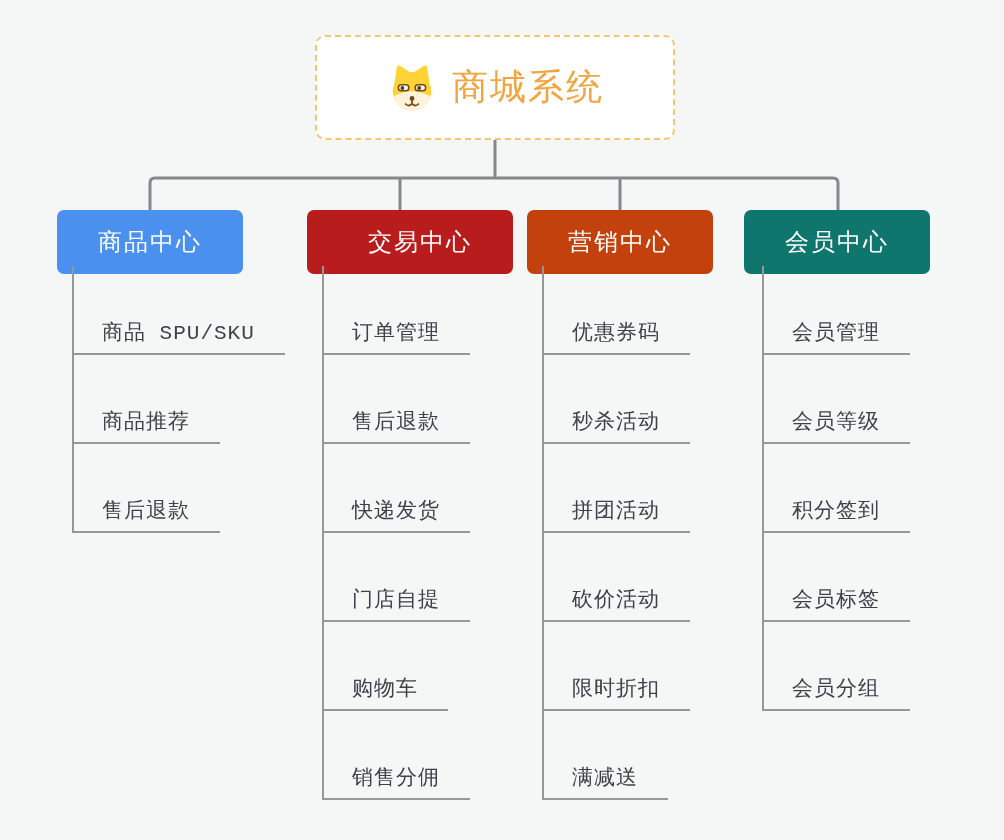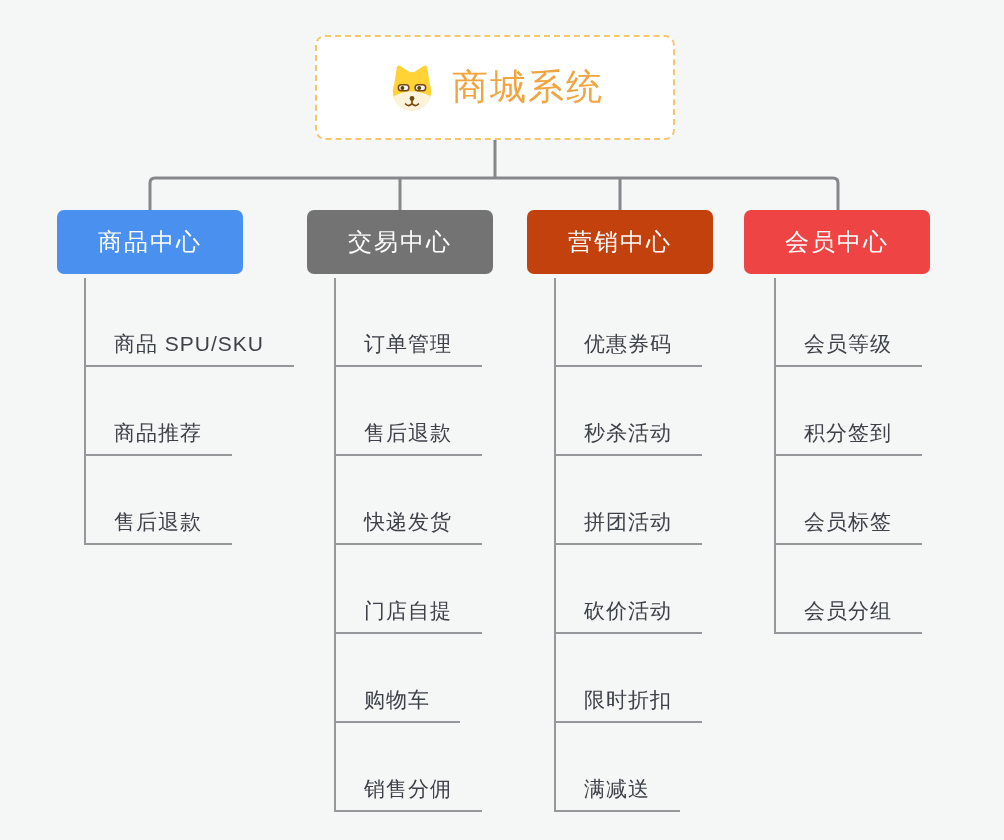--- a/index.html
+++ b/index.html
@@ -5,20 +5,21 @@
   html,body{margin:0;padding:0;}
   body{
     font-family:"Liberation Sans","DejaVu Sans",sans-serif;
     background:#e9e9e9;
   }
   .canvas{
     position:relative;
     width:1004px;height:840px;
     background:#f5f6f6;
     overflow:hidden;
+    font-family:Liberation Mono, monospace;
   }
   
   .root-node{
     position:absolute;left:315px;top:35px;
     width:360px;height:105px;box-sizing:border-box;
     background:#ffffff;
     border:2px dashed #f6c66f;
     border-radius:10px;
     display:flex;align-items:center;justify-content:center;
     gap:14px;
@@ -45,21 +46,21 @@
   }
   .branch-label{
     color:#ffffff;
     font-size:24px;
     letter-spacing:2px;
     white-space:nowrap;
   }
   
   .child-list{
     position:absolute;top:266px;
-    margin:12px;padding:0;list-style:none;
+    margin:0;padding:0;list-style:none;
     border-left:2px solid #97979b;
   }
   .child-list li{
     height:89px;box-sizing:border-box;
     display:flex;align-items:flex-end;
     width:max-content;
     padding:0 30px 7px 28px;
     border-bottom:2px solid #97979b;
   }
   .child-list li span{
@@ -95,27 +96,27 @@
       <circle cx="41" cy="30" r="2.4" fill="#5c3a10"></circle>
       <circle cx="32" cy="43" r="3" fill="#6b4a1e"></circle>
       <path d="M32 43 V48 M24 50 Q28 54 32 49.5 Q36 54 40 50" stroke="#7a4a12" stroke-width="2.2" fill="none" stroke-linecap="round"></path>
     </svg>
     <span class="root-title">商城系统</span>
   </div>
 
   <div class="branch" style="left: 57px; background: rgb(74, 144, 238);">
     <span class="branch-label">商品中心</span>
   </div>
-  <div class="branch" style="left: 307px; background: #737373;">
+  <div class="branch" style="left: 307px; background: #b91c1c; padding-left: 20px;">
     <span class="branch-label">交易中心</span>
   </div>
   <div class="branch" style="left: 527px; background: #c2410c;">
     <span class="branch-label">营销中心</span>
   </div>
-  <div class="branch" style="left: 744px; background: #ef4444;">
+  <div class="branch" style="left: 744px; background: #0f766e;">
     <span class="branch-label">会员中心</span>
   </div>
 
   <ul class="child-list" style="left:72px">
     <li>
         <span>商品 SPU/SKU</span>
       </li>
     <li>
         <span>商品推荐</span>
       </li>
@@ -161,20 +162,23 @@
     <li>
         <span>限时折扣</span>
       </li>
     <li>
         <span>满减送</span>
       </li>
   </ul>
 
   <ul class="child-list" style="left:762px">
     <li>
+        <span>会员管理</span>
+      </li>
+    <li>
         <span>会员等级</span>
       </li>
     <li>
         <span>积分签到</span>
       </li>
     <li>
         <span>会员标签</span>
       </li>
     <li>
         <span>会员分组</span>

